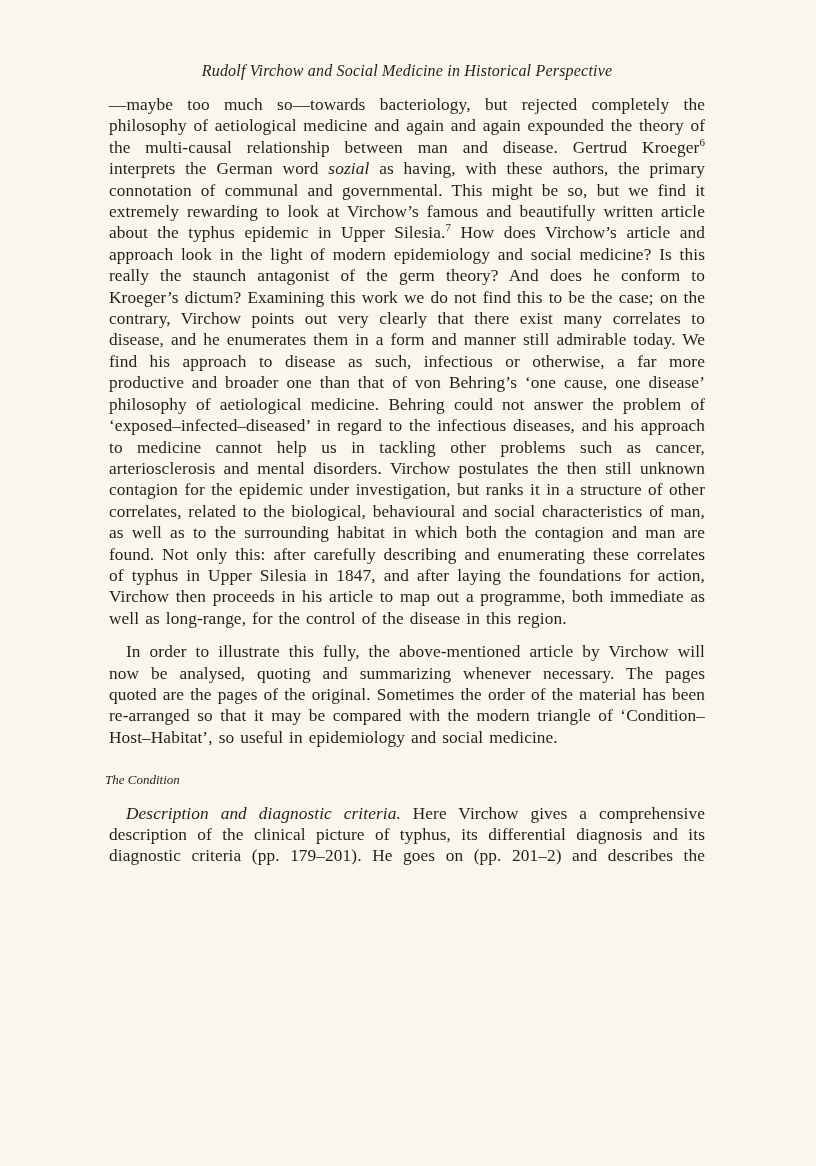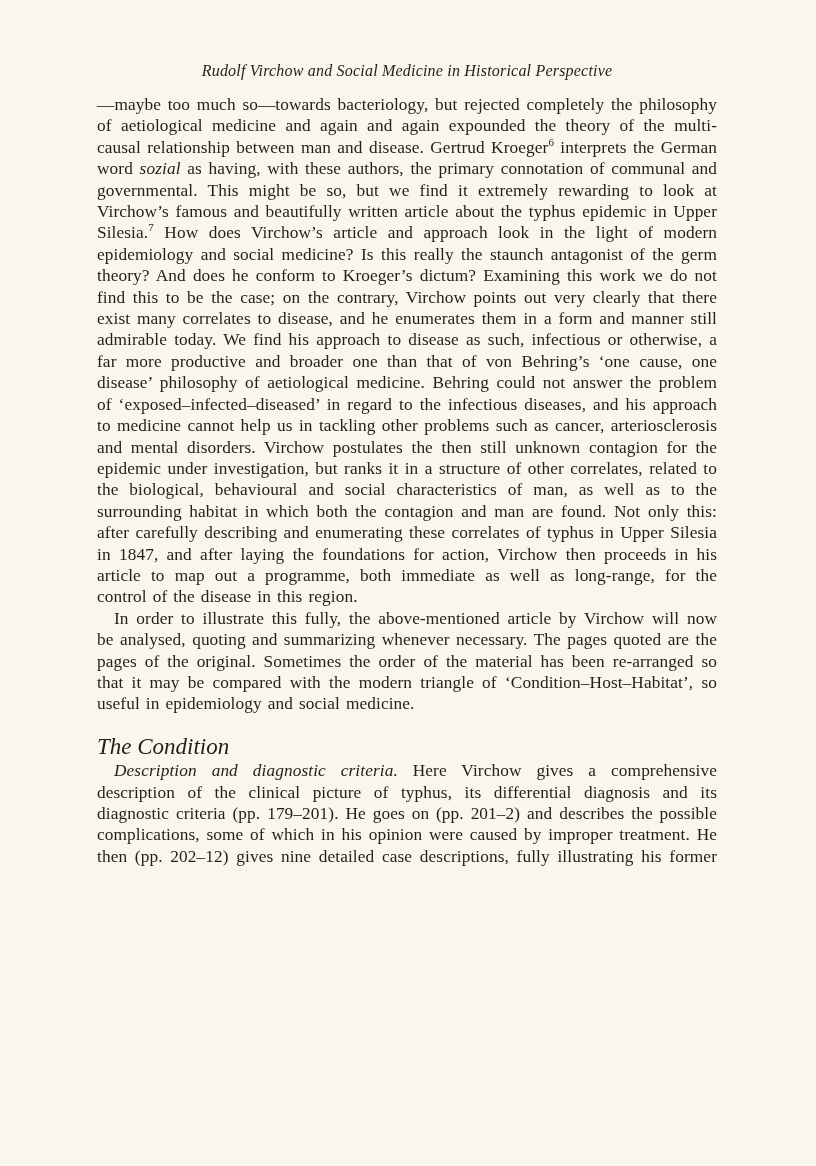--- a/index.html
+++ b/index.html
@@ -23,21 +23,21 @@
     text-align: center;
     font-size: 16px;
     letter-spacing: 0.2px;
     margin-bottom: 14px;
     white-space: nowrap;
   }
   .body-text {
     width: 100%;
   }
   .para {
-    margin: 0;
+    margin: 12px;
     text-align: justify;
     font-size: 17.3px;
     line-height: 21.4px;
     word-spacing: 1.6px;
     letter-spacing: 0.1px;
   }
   .indent {
     text-indent: 17px;
     font-family: Liberation Serif, serif;
   }
@@ -45,23 +45,23 @@
     font-style: italic;
   }
   sup.fn {
     font-size: 11px;
     line-height: 0;
     vertical-align: super;
   }
   .section-heading {
     font-style: italic;
     font-weight: normal;
-    font-size: 23px;
+    font-size: 13px;
     line-height: 21.4px;
-    margin: 21px 0 3px 0;
+    margin: 21px 0 3px 8px;
   }
   .page-number {
     text-align: center;
     font-size: 16px;
     letter-spacing: 1.5px;
     margin-top: 9px;
   }
 </style>
 </head>
 <body>

